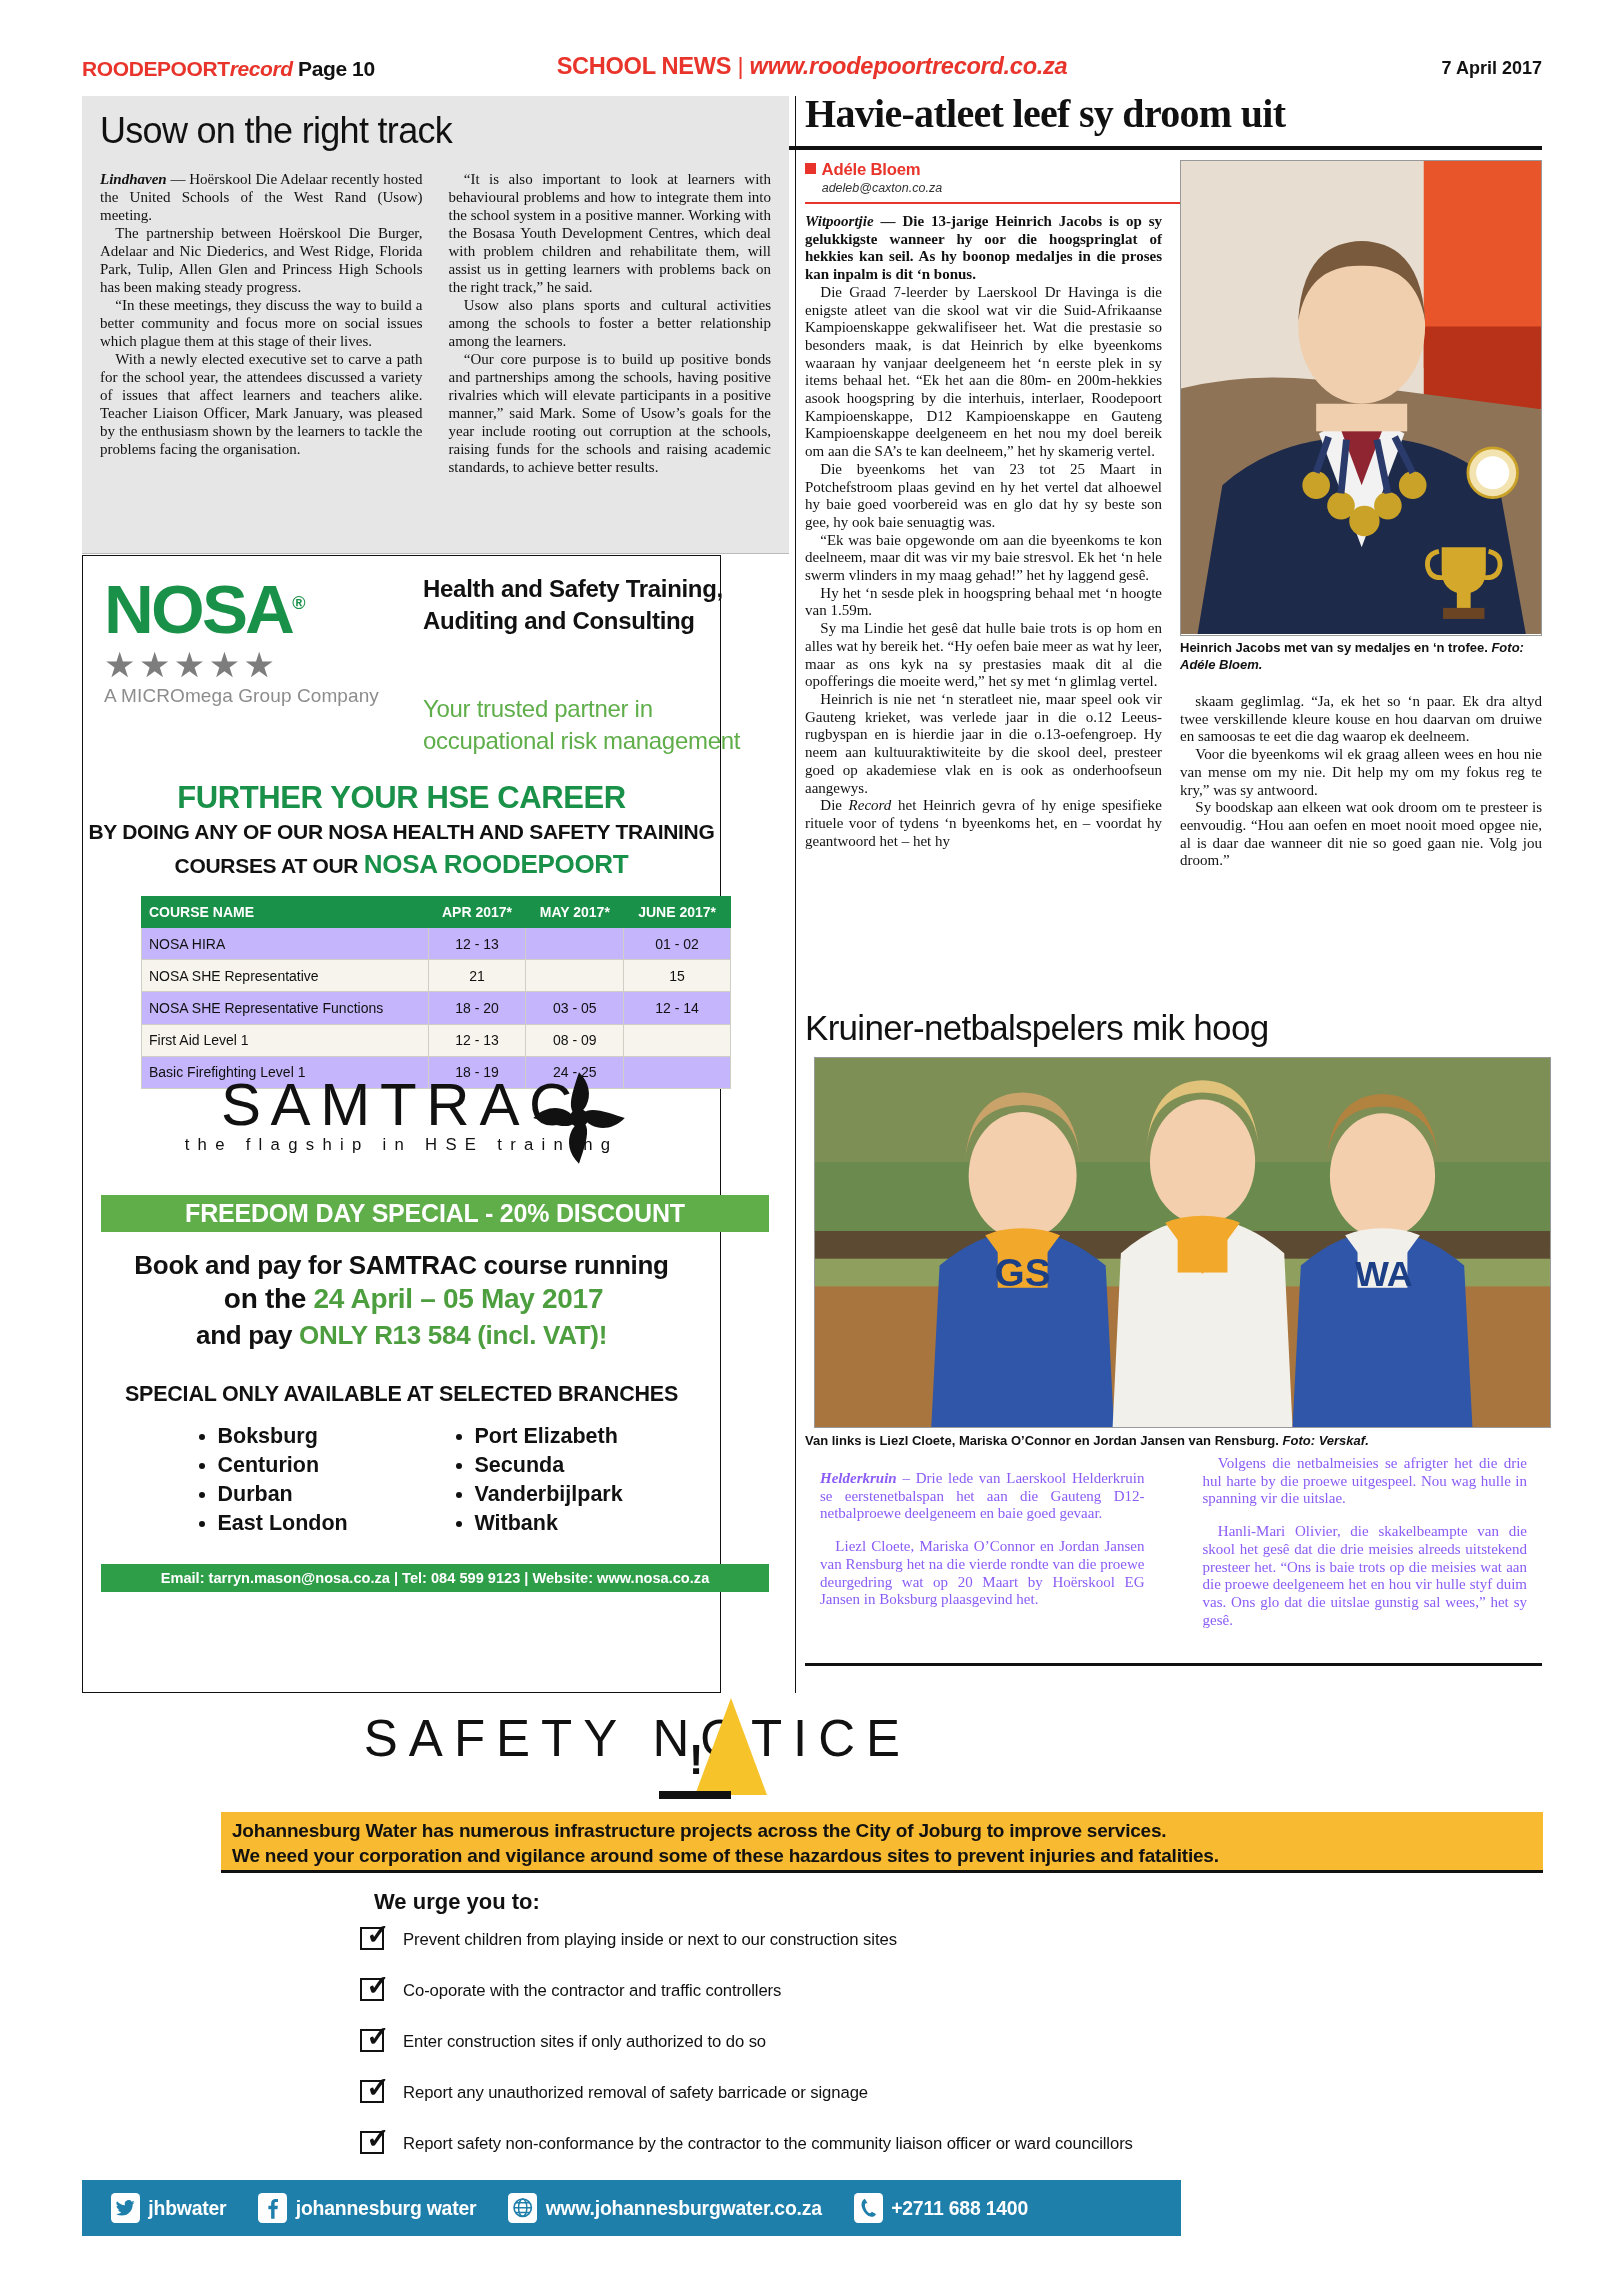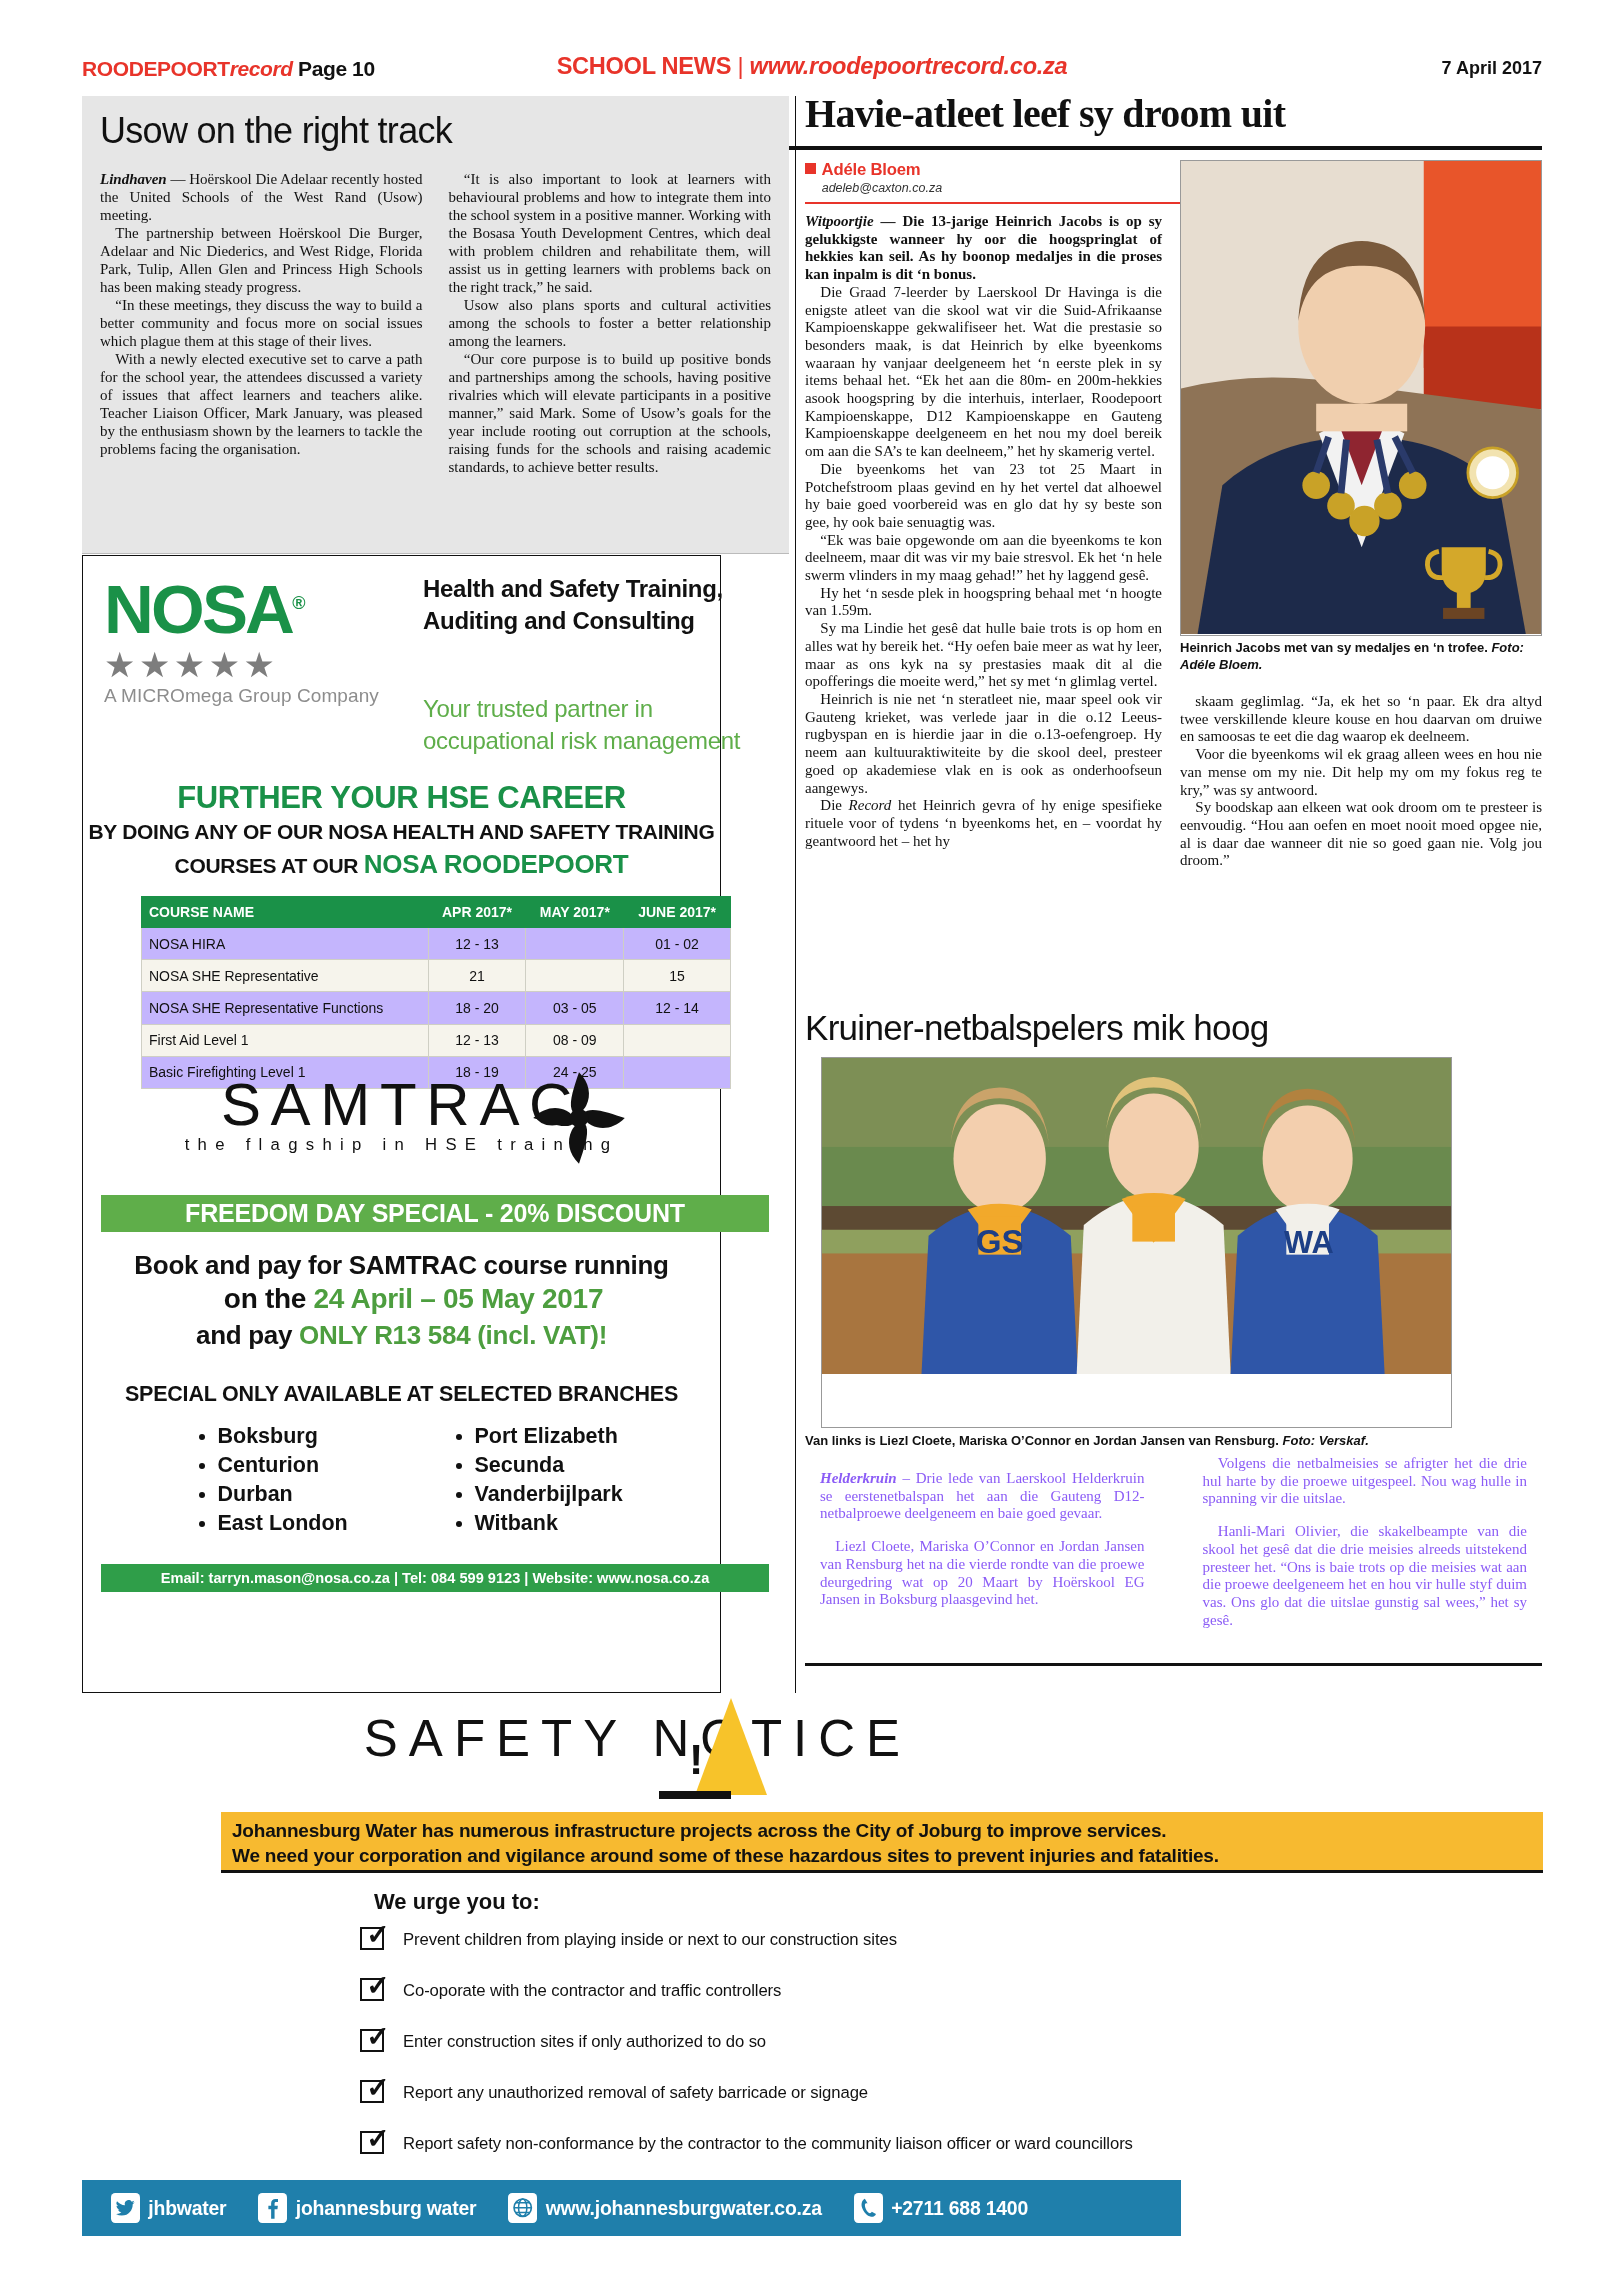--- a/index.html
+++ b/index.html
@@ -77,21 +77,21 @@
 
   .s2-col-a{position:absolute;left:0;top:117px;width:357px;}
   .s2-col-b{position:absolute;left:375px;top:597px;width:362px;}
   .s2-col-a p,.s2-col-b p{margin:0;font-family:"Liberation Serif",serif;font-size:15px;line-height:17.7px;text-align:justify;color:#111;text-indent:15.3px;hyphens:auto;}
   .s2-col-a p.lede{font-weight:bold;text-indent:0;}
   .s2-col-a p.lede .loc{font-style:italic;font-weight:bold;}
 
   
   .story3{position:absolute;left:805px;top:1008px;width:737px;}
   .s3-head{position:absolute;left:0;top:0;font-size:35px;color:#111;letter-spacing:-0.7px;}
-  .s3-photo{position:absolute;left:16px;top:49px;width:631px;height:371px;overflow:hidden;border:0.7px solid #999;box-sizing:border-box;}
+  .s3-photo{position:absolute;left:9px;top:49px;width:737px;height:371px;overflow:hidden;border:0.7px solid #999;box-sizing:border-box;}
   .s3-cap{position:absolute;left:0;top:425px;width:737px;font-size:13px;font-weight:bold;color:#111;}
   .s3-cap .foto{font-style:italic;}
   .s3-cols{position:absolute;left:0;top:447px;width:737px;column-count:2;column-gap:28px;}
   .s3-cols p{margin:15px;font-family:"Liberation Serif",serif;font-size:15px;line-height:17.7px;text-align:justify;color:#8b5cf6;text-indent:15.3px;hyphens:auto;}
   .s3-cols p.first{text-indent:0;}
   .s3-cols p .loc{font-style:italic;font-weight:bold;}
   .s3-rule{position:absolute;left:805px;top:1663px;width:737px;height:2.8px;background:#111;}
 
   .vrule{position:absolute;left:795px;top:96px;width:1.4px;height:1597px;background:#111;}
 

